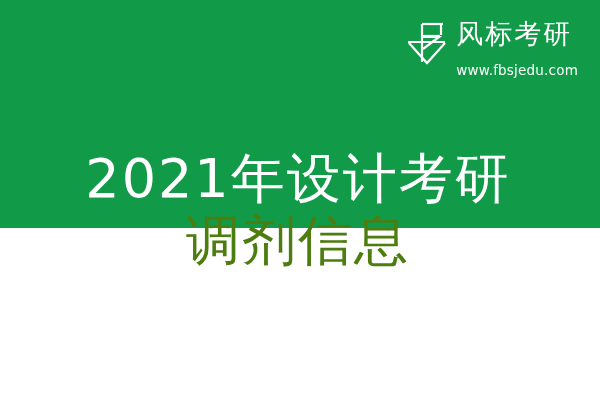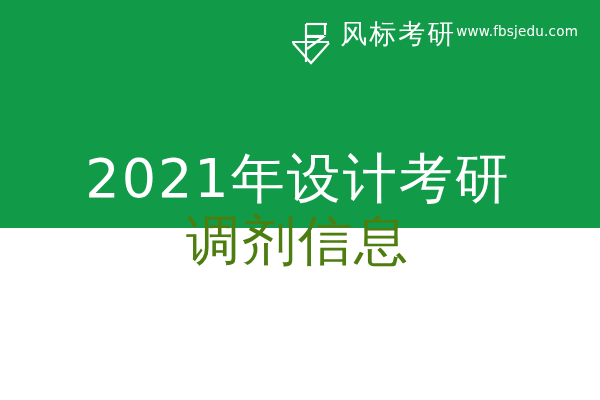--- a/index.html
+++ b/index.html
@@ -39,41 +39,41 @@
     gap: 9px;
   }
   .logo-mark {
     width: 40px;
     height: 48px;
     flex: 0 0 auto;
     display: block;
   }
   .logo-textblock {
     display: flex;
-    flex-direction: row;
+    flex-direction: column;
     align-items: flex-start;
     padding-top: 1px;
   }
   .logo-cn {
     font-family: "DejaVu Sans", "Liberation Sans", sans-serif;
     font-size: 27px;
     line-height: 30px;
     letter-spacing: 2px;
     color: #ffffff;
     font-weight: 400;
     white-space: nowrap;
   }
   .logo-url {
     font-family: "DejaVu Sans", "Liberation Sans", sans-serif;
     font-size: 13.5px;
     line-height: 16px;
     letter-spacing: 0.2px;
     color: #ffffff;
     white-space: nowrap;
-    margin-top: 4px;
+    margin-top: 13px;
   }
   
   .headline {
     position: absolute;
     left: 0;
     top: 148px;
     width: 596px;
     text-align: center;
   }
   .headline-line {

